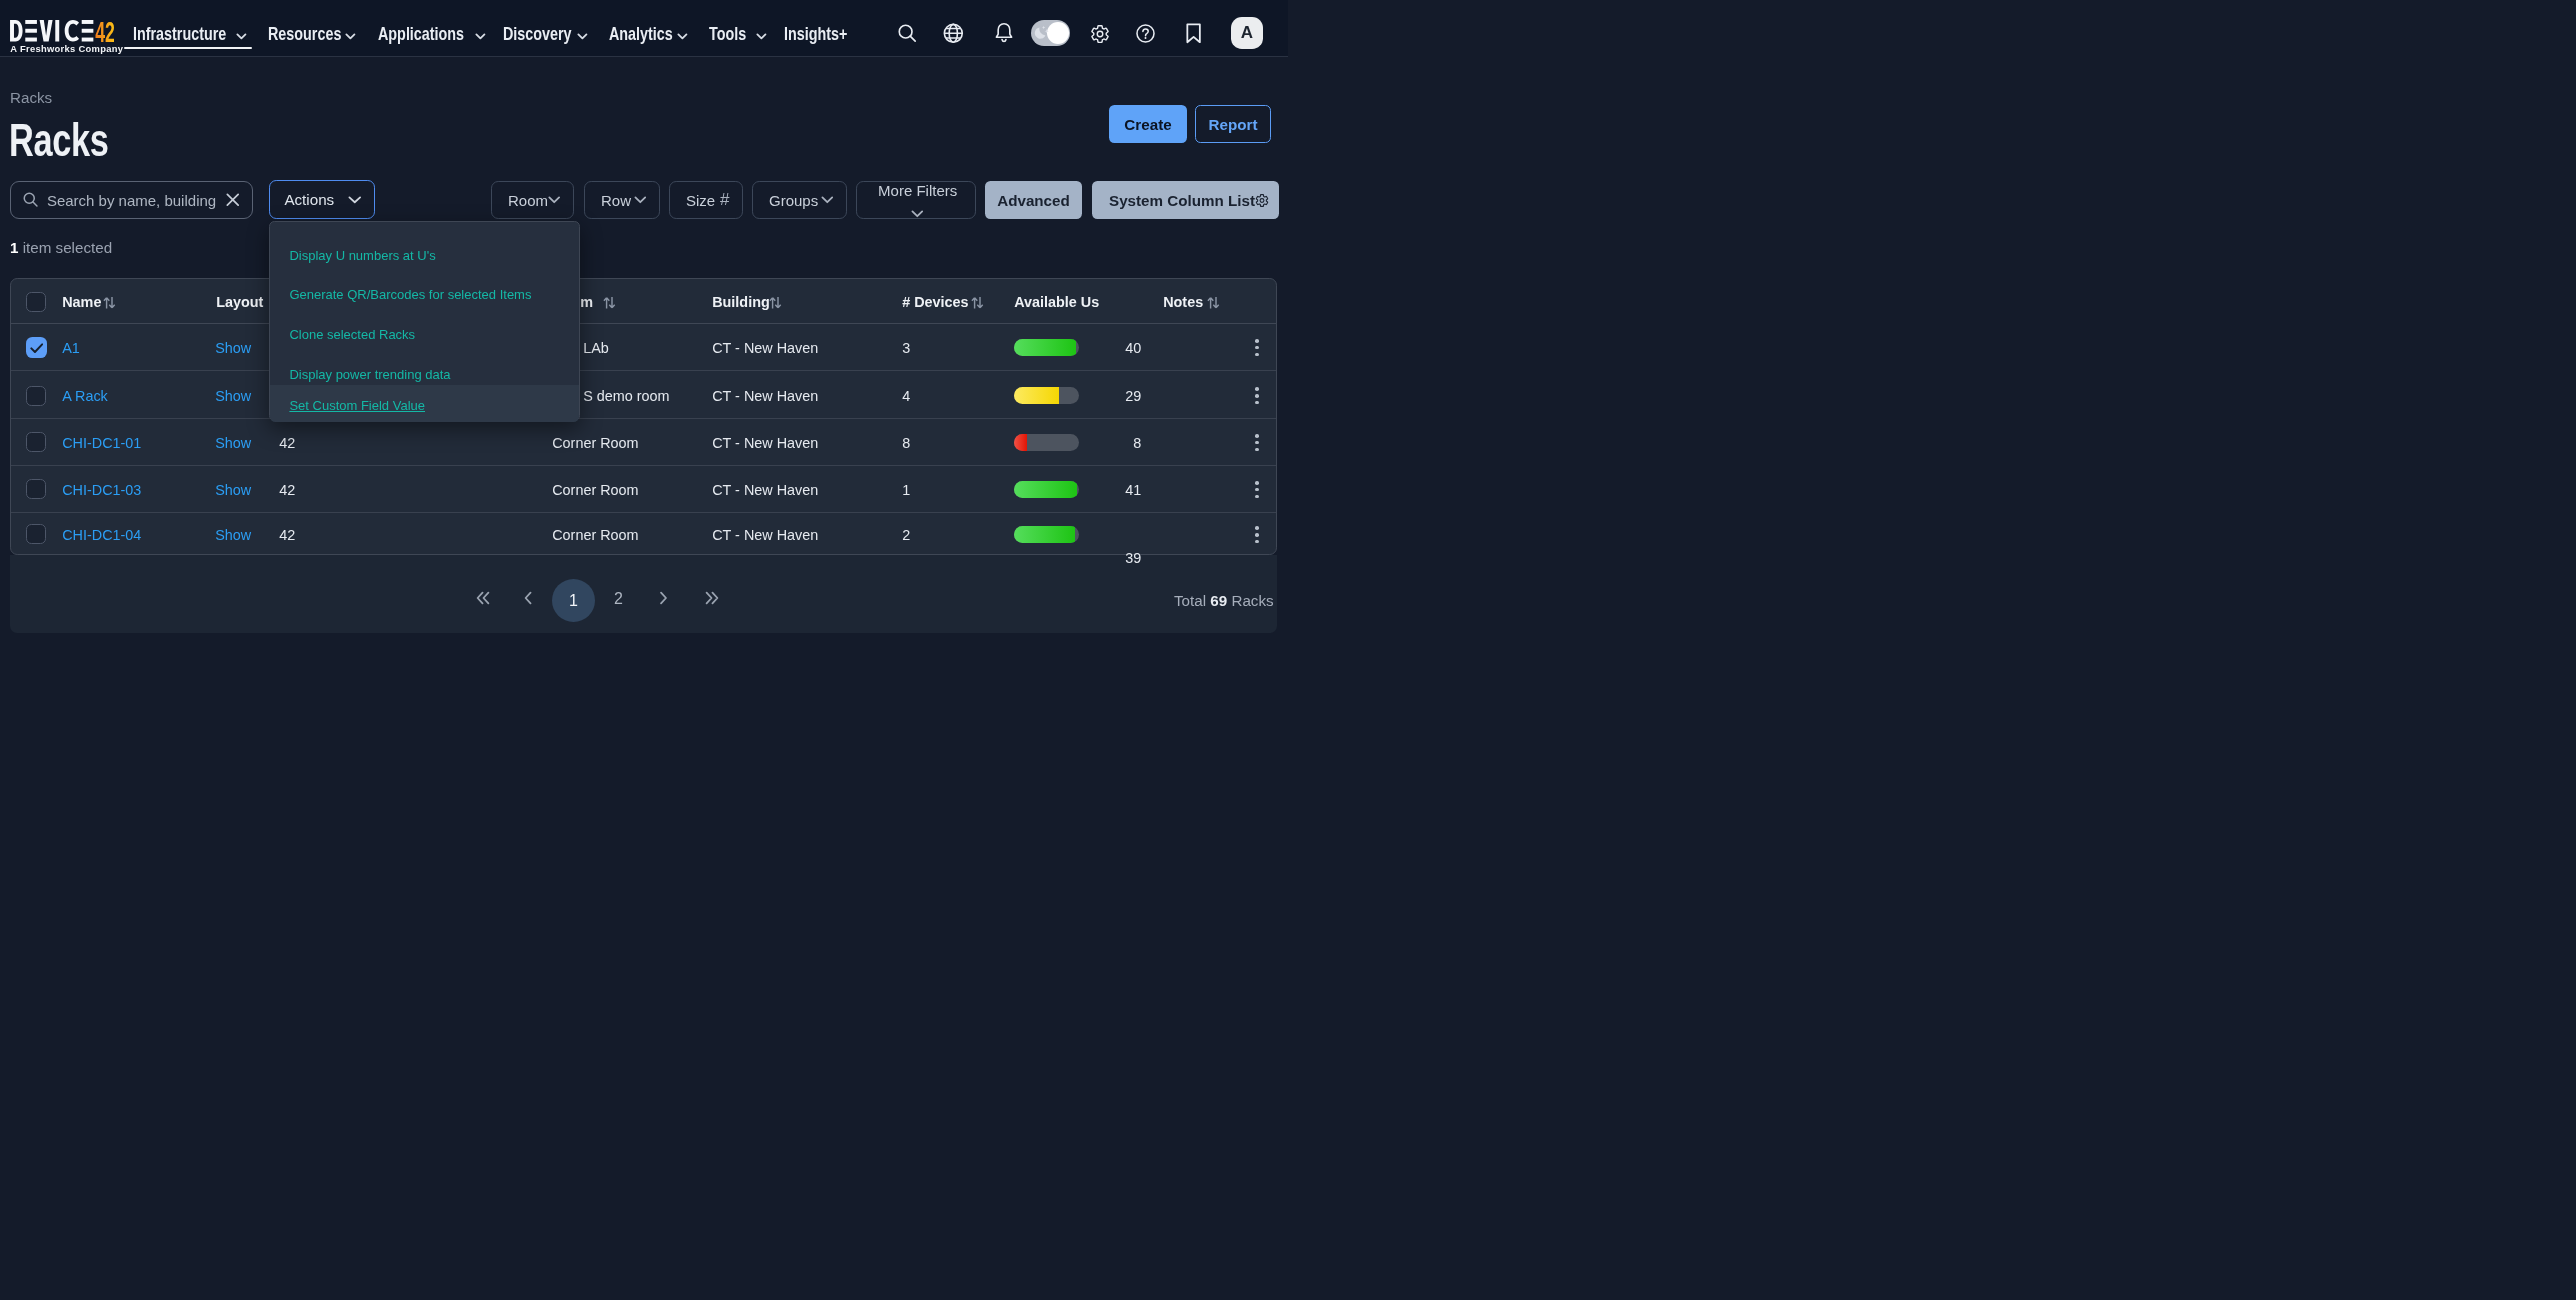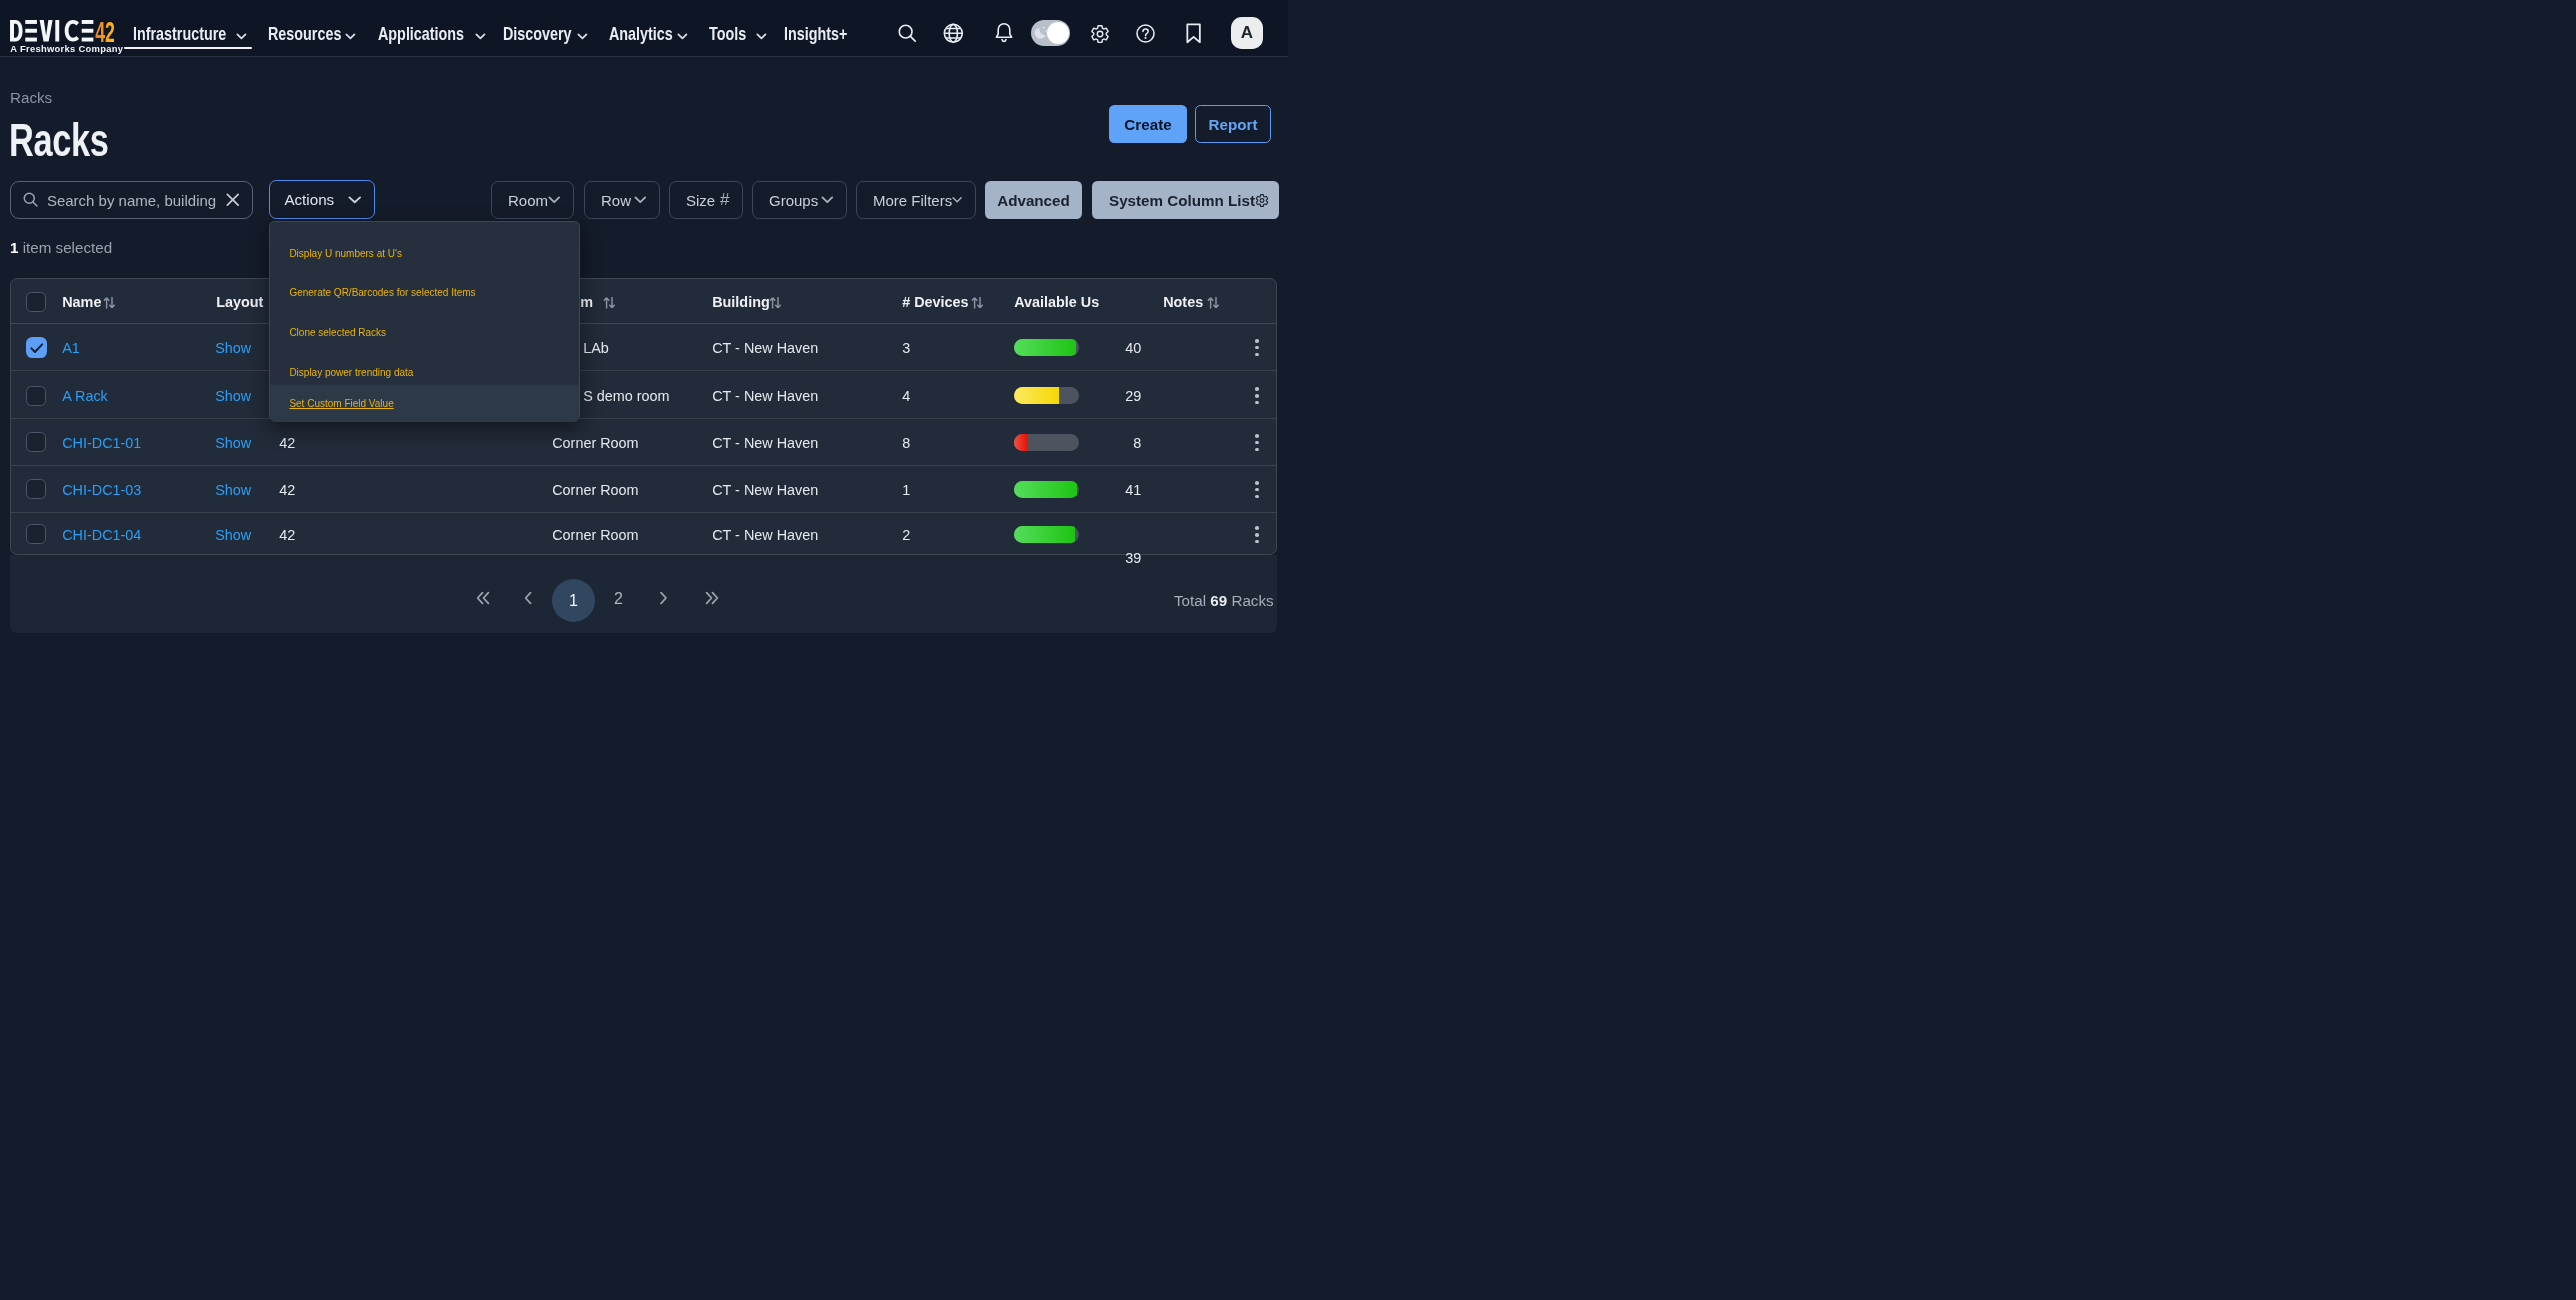--- a/index.html
+++ b/index.html
@@ -38,21 +38,21 @@
 .cbc { position:absolute; left:14.4px; width:21px; height:21px; border-radius:6.3px; background:#5d9ef8; }
 .cell { position:absolute; font-size:14.4px; color:#e6eaf0; white-space:nowrap; }
 .cell.link { color:#2b9ef5; }
 .bar { position:absolute; left:1003px; width:65px; height:17px; border-radius:8.5px; background:#4d545f; overflow:hidden; }
 .fill { position:absolute; left:0; top:0; height:100%; }
 .kebab { position:absolute; left:1244px; width:3.6px; }
 .dot { width:3.6px; height:3.6px; border-radius:1.8px; background:#b9c1cc; margin-bottom:3.1px; }
 
 
 #menu { position:absolute; left:269px; top:221px; width:311px; height:200px; background:#262f3e; border:0.9px solid #3e4654; border-radius:5.4px; box-shadow:0 7.2px 21.5px rgba(0,0,0,0.45); z-index:50; }
-.mi { position:absolute; left:19.4px; font-size:10px; color:#eab308; white-space:nowrap; }
+.mi { position:absolute; left:19.4px; font-size:13px; color:#14b8a6; white-space:nowrap; }
 #mihover { position:absolute; left:0; top:163px; width:100%; height:37px; background:#2e3948; border-radius:0 0 5.4px 5.4px; }
 
 
 #pgband { position:absolute; left:10.2px; top:555px; width:1267px; height:78px; background:#1d2634; border-radius:0 0 7.2px 7.2px; }
 #pgc { position:absolute; left:552px; top:579px; width:43px; height:43px; border-radius:50%; background:#31465f; color:#f0f3f7; font-size:16px; display:flex; align-items:center; justify-content:center; }
 #total { position:absolute; top:592px; right:14.4px; font-size:15.2px; color:#a6aebb; }
 #total b { color:#e8ecf2; font-weight:700; }
 </style>
 </head>
 <body>
@@ -185,21 +185,21 @@
 <div class="fbtn" style="left:669px; width:74px;">
     <span>Size</span>
     <span style="font-size:17px; color:#aab2bf; font-weight:400;">#</span>
   </div>
 <div class="fbtn" style="left:752px; width:95px;">
     <span>Groups</span>
     <svg width="12.6" height="8" viewBox="0 0 14 9">
       <path d="M1.5 1.5 L7 7 L12.5 1.5" stroke="#aab2bf" stroke-width="2" fill="none" stroke-linecap="round" stroke-linejoin="round"></path>
     </svg>
   </div>
-<div class="fbtn" style="left:856px; width:120px;">
+<div class="fbtn" style="left:856px; width:120px;flex-direction:column;">
     <span>More Filters</span>
     <svg width="12.6" height="8" viewBox="0 0 14 9">
       <path d="M1.5 1.5 L7 7 L12.5 1.5" stroke="#aab2bf" stroke-width="2" fill="none" stroke-linecap="round" stroke-linejoin="round"></path>
     </svg>
   </div>
 <div class="lbtn" style="left:985px; width:97px;">Advanced</div>
 <div class="lbtn" style="left:1092px; width:187px; justify-content:space-between; padding:0 10px 0 17px;">
     <span>System Column List</span>
 <svg width="17" height="17" viewBox="0 0 24 24" fill="none" stroke="#1a2230" stroke-width="1.9" stroke-linejoin="round">
       <path d="M19.43 12.98c.04-.32.07-.64.07-.98s-.03-.66-.07-.98l2.11-1.65a.5.5 0 0 0 .12-.64l-2-3.46a.5.5 0 0 0-.61-.22l-2.49 1a7.03 7.03 0 0 0-1.69-.98l-.38-2.65A.5.5 0 0 0 14 2h-4a.5.5 0 0 0-.49.42l-.38 2.65c-.61.25-1.17.59-1.69.98l-2.49-1a.5.5 0 0 0-.61.22l-2 3.46a.5.5 0 0 0 .12.64l2.11 1.65c-.04.32-.07.65-.07.98s.03.66.07.98l-2.11 1.65a.5.5 0 0 0-.12.64l2 3.46c.14.24.42.34.61.22l2.49-1c.52.39 1.08.73 1.69.98l.38 2.65c.05.28.27.42.49.42h4c.22 0 .44-.14.49-.42l.38-2.65c.61-.25 1.17-.59 1.69-.98l2.49 1c.19.12.47.02.61-.22l2-3.46a.5.5 0 0 0-.12-.64l-2.11-1.65Z"></path>

